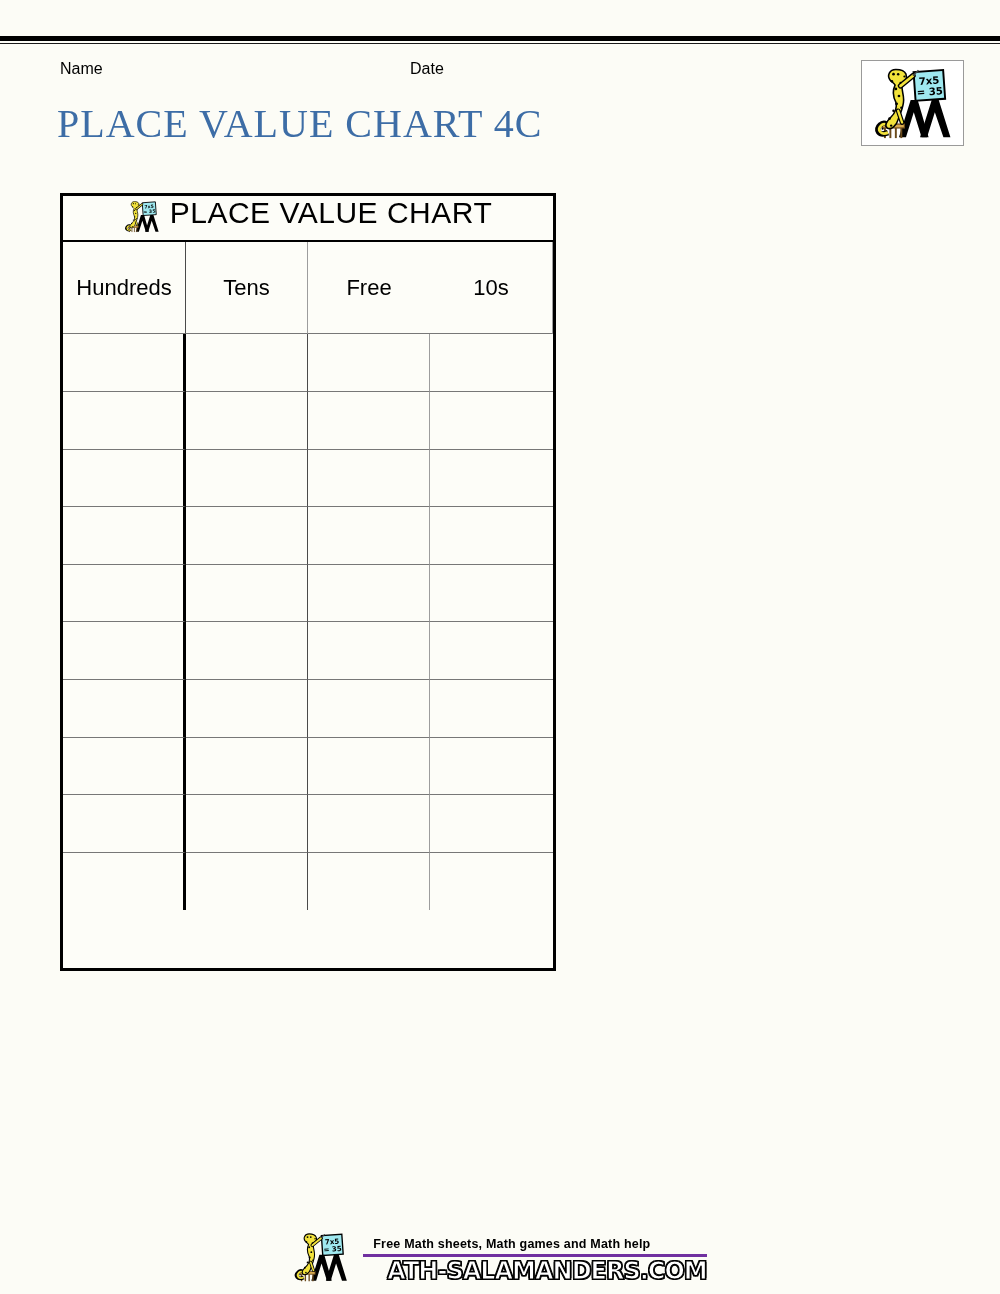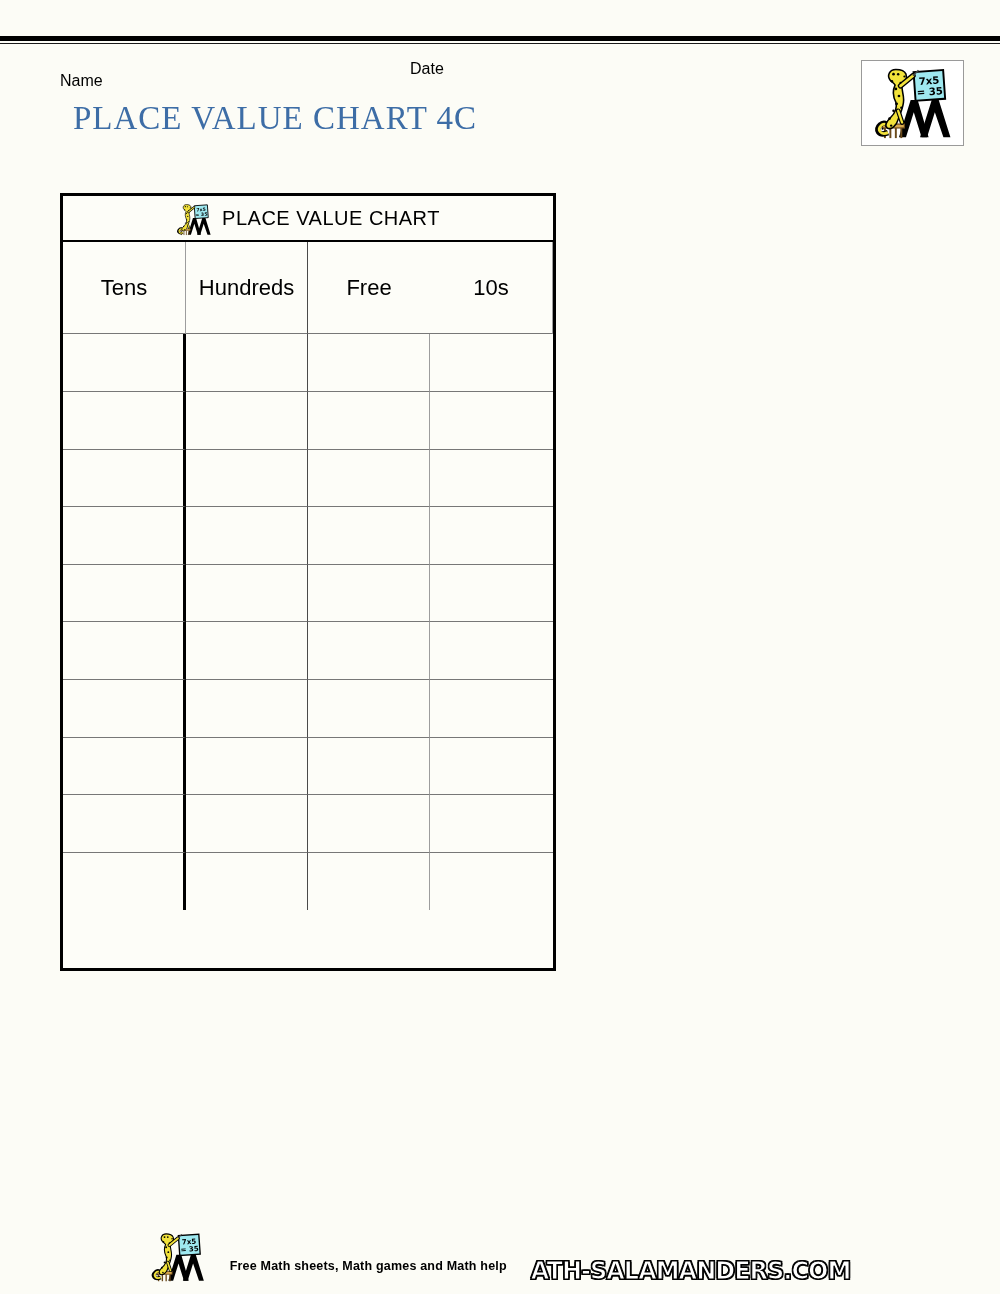--- a/index.html
+++ b/index.html
@@ -8,27 +8,27 @@
     background:var(--page-bg,#fcfcf6);
     font-family:"Liberation Sans",sans-serif;
     color:#000;overflow:hidden;
   }
   
   .top-rule{
     position:absolute;top:36px;left:0;width:1000px;height:8px;
     border-top:5px solid #000;border-bottom:1px solid #1a1a1a;
     box-sizing:border-box;
   }
-  .name-label{position:absolute;left:60px;top:72px;font-size:16px;}
+  .name-label{position:absolute;left:60px;top:60px;font-size:16px;}
   .date-label{position:absolute;left:410px;top:60px;font-size:16px;text-align:right;}
 
   .page-title{
-    position:absolute;left:73px;top:100px;
+    position:absolute;left:57px;top:100px;
     font-family:"Liberation Serif",serif;
-    font-size:33px;letter-spacing:1px;
+    font-size:40px;letter-spacing:1px;
     color:var(--title-blue,#3d6da6);
   }
 
   
   .logo-box{
     position:absolute;left:861px;top:60px;width:103px;height:86px;
     background:#fff;border:1px solid #9a9a9a;box-sizing:border-box;
     display:flex;align-items:center;justify-content:center;
   }
   .logo-box svg{width:92px;height:78px;}
@@ -36,43 +36,43 @@
   
   .pvtable{
     position:absolute;left:60px;top:193px;width:496px;height:778px;
     box-sizing:border-box;border:3px solid #000;background:#fdfdf8;
     display:grid;
     grid-template-columns:123px 122px 122px 1fr;
     grid-template-rows:46px 92px 58px repeat(10,1fr);
   }
   .pv-header{
     grid-column:1/-1;
-    display:flex;align-items:center;justify-content:center;gap:10px;
+    display:flex;align-items:flex-start;justify-content:center;gap:10px;
     border-bottom:2px solid #000;
-    font-size:20px;letter-spacing:.5px;
+    font-size:30px;letter-spacing:.5px;
   }
   .pv-header svg{width:36px;height:37px;margin-top:2px;}
   .cell{
     display:flex;align-items:center;justify-content:center;
     box-sizing:border-box;
     border-bottom:1px solid #777;
     font-size:22px;
   }
   .c0{border-right:3px solid #000;}
   .c1{border-right:1px solid #4a4a4a;}
   .c2{border-right:1px solid #9d9d9d;}
   .cell:nth-last-child(-n+4){border-bottom:none;}
 
   
   .footer{
     position:absolute;left:0;top:1228px;width:1000px;
     display:flex;justify-content:center;align-items:flex-end;
   }
   .footer-logo svg{width:56px;height:58px;display:block;margin-right:-14px;margin-bottom:-2px;}
-  .footer-col{display:flex;flex-direction:row;margin-left:28px;}
+  .footer-col{display:flex;flex-direction:column;margin-left:28px;}
   .tagline{font-size:12.5px;font-weight:bold;padding-left:10px;letter-spacing:.2px;}
   .purple-line{height:3px;background:var(--purple,#7030a0);margin:3px 0 2px;}
   .site{
     font-family:"DejaVu Sans",sans-serif;font-weight:bold;
     font-size:24px;line-height:1.05;letter-spacing:-1px;
     color:#fff;
     -webkit-text-stroke:1.2px #000;
     text-shadow:-1px -1px 0 #000,1px -1px 0 #000,-1px 1px 0 #000,1px 1px 0 #000;
     padding-left:24px;
   }
@@ -154,22 +154,22 @@
 
 <div class="page-title">PLACE VALUE CHART 4C</div>
 
 <div class="pvtable">
   <div class="pv-header">
     <svg>
         <use href="#sala"></use>
       </svg>
     <span>PLACE VALUE CHART</span>
   </div>
+  <div class="cell c1">Hundreds</div>
   <div class="cell c2">Tens</div>
-  <div class="cell c1">Hundreds</div>
   <div class="cell c3">Free</div>
   <div class="cell c2">10s</div>
 
 <div class="cell c0"></div>
     <div class="cell c1"></div>
     <div class="cell c2"></div>
     <div class="cell c3"></div>
     <div class="cell c0"></div>
     <div class="cell c1"></div>
     <div class="cell c2"></div>

